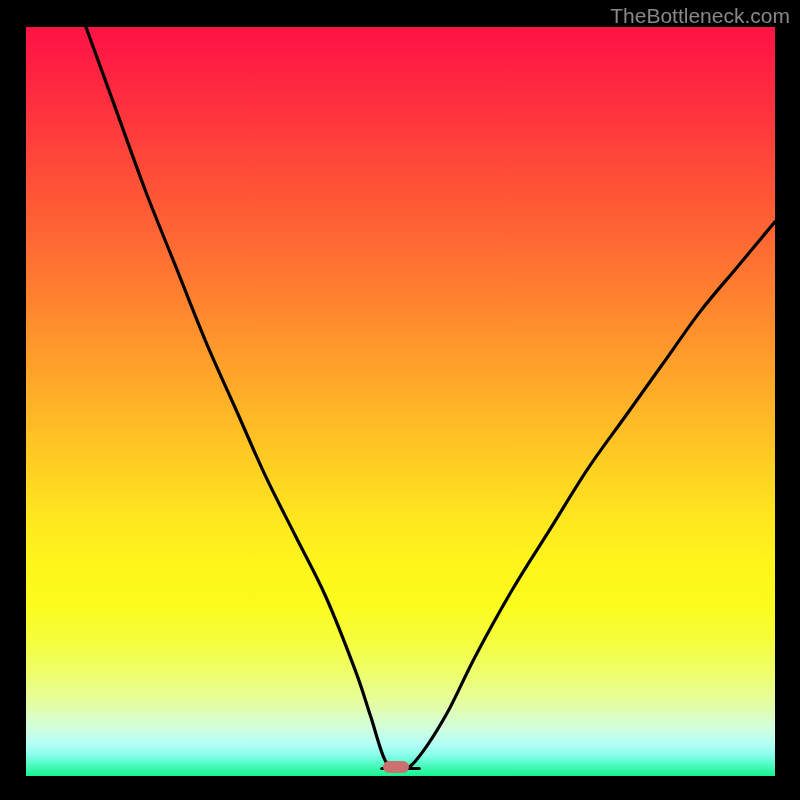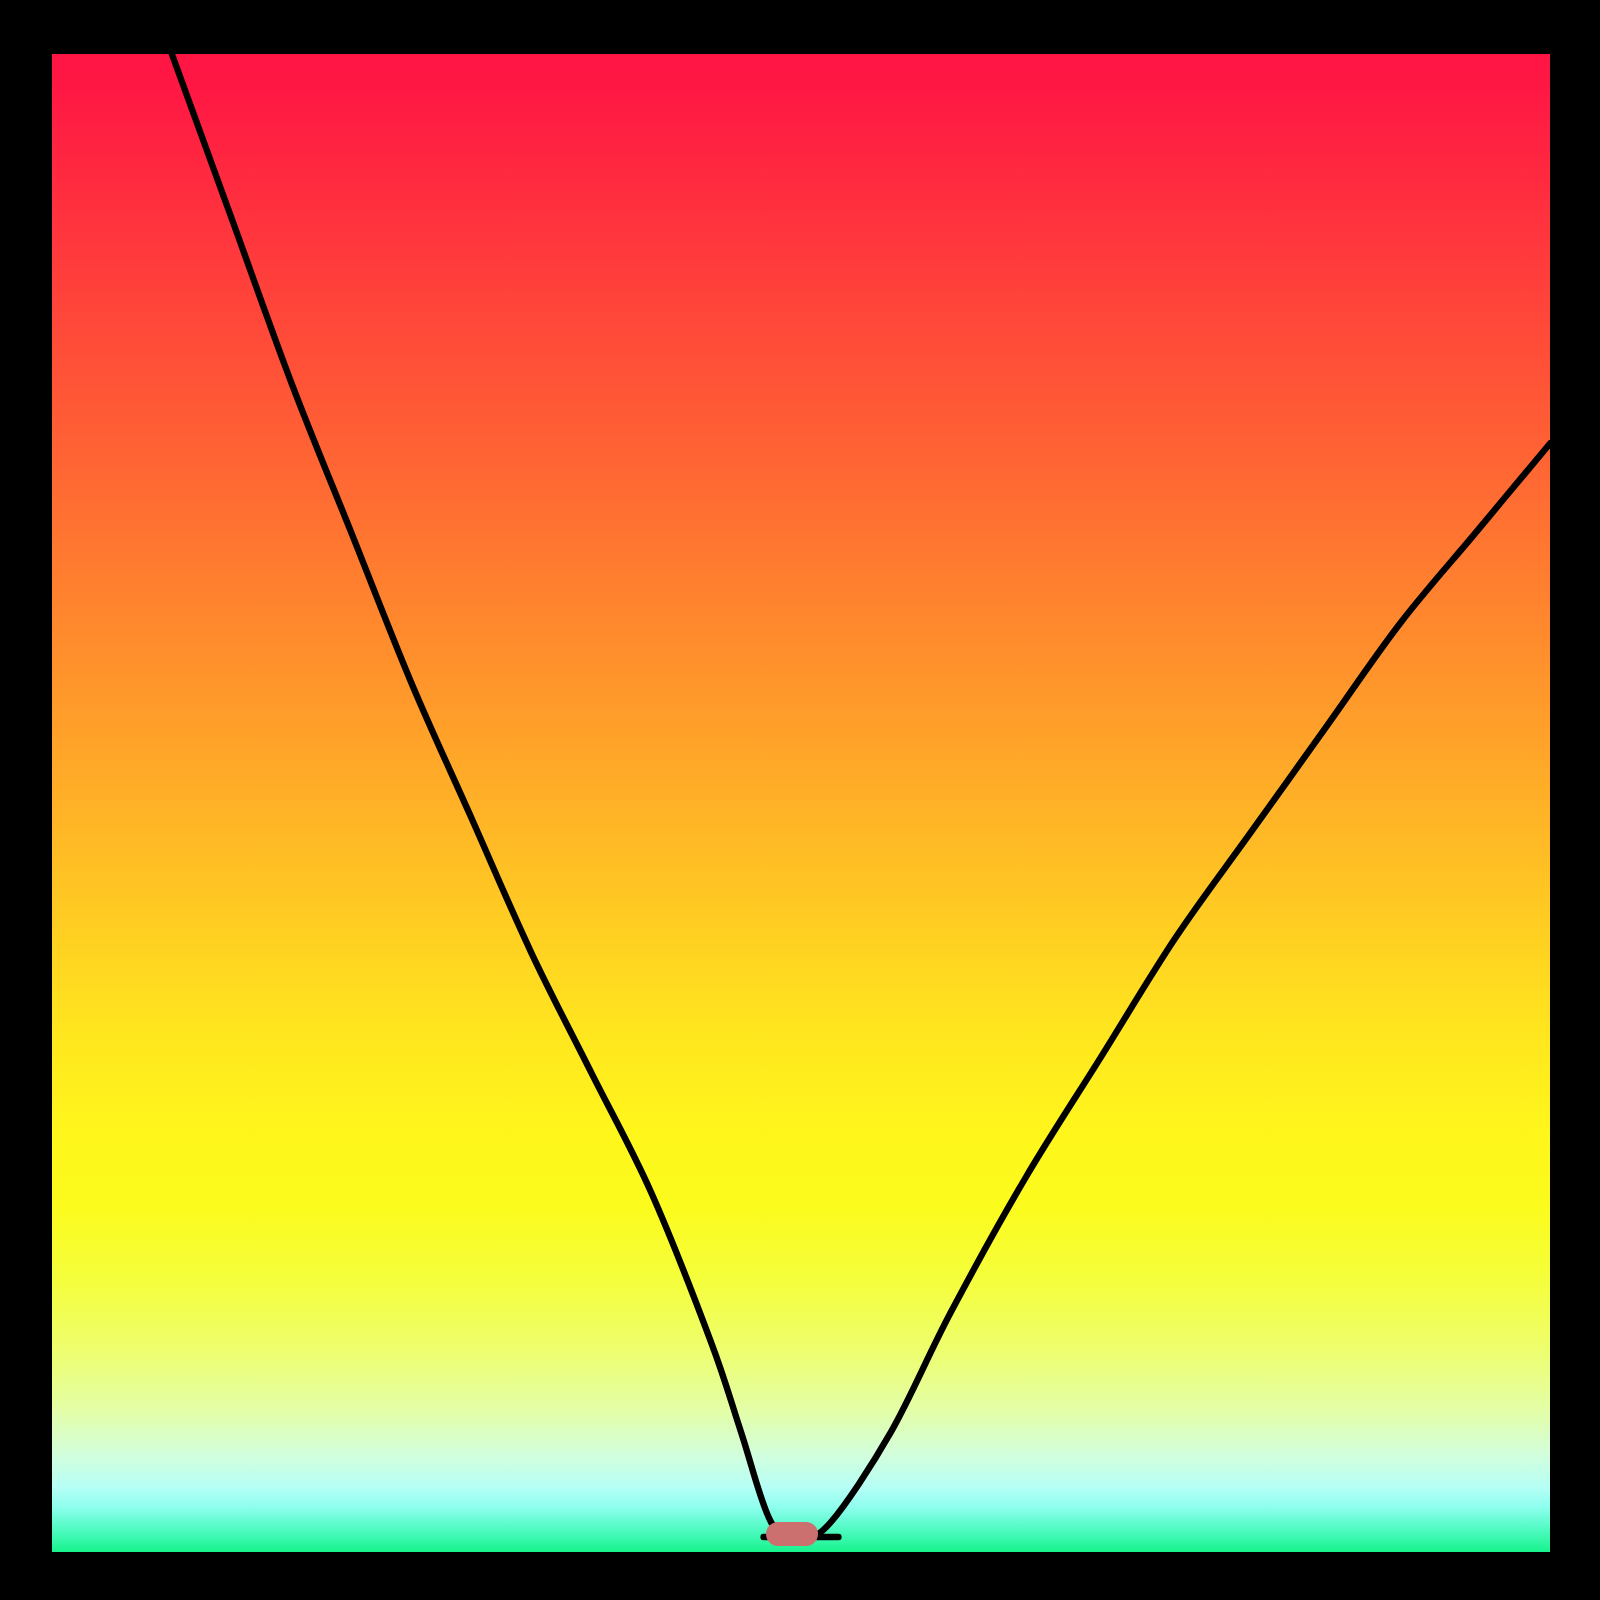--- a/index.html
+++ b/index.html
@@ -90,13 +90,14 @@
     <div class="gradient"></div>
 
     <svg class="curve" viewBox="0 0 749 749" preserveAspectRatio="none">
       <path id="curve-path" d="M 59.92 0 C 64.91333333333333 13.731666666666664 79.89333333333333 54.92666666666666 89.88 82.38999999999999 C 99.86666666666666 109.85333333333331 109.85333333333334 138.56499999999997 119.84 164.77999999999997 C 129.82666666666668 190.99499999999998 139.81333333333333 214.71333333333328 149.8 239.67999999999995 C 159.7866666666667 264.64666666666665 169.7733333333333 290.8616666666667 179.76 314.58000000000004 C 189.74666666666667 338.2983333333334 199.73333333333335 359.52000000000004 209.72000000000003 381.99 C 219.7066666666667 404.46 229.69333333333336 428.1783333333333 239.68 449.4 C 249.66666666666666 470.62166666666667 259.6533333333333 489.34666666666664 269.64 509.32 C 279.62666666666667 529.2933333333333 289.61333333333334 546.77 299.6 569.24 C 309.5866666666667 591.71 322.07 624.1666666666666 329.56 644.14 C 337.05 664.1133333333333 339.5466666666667 674.1 344.54 689.08 C 349.53333333333336 704.0600000000001 354.52666666666664 725.2816666666666 359.52 734.02 C 364.5133333333333 742.7583333333333 369.50666666666666 741.51 374.5 741.51 C 379.49333333333334 741.51 381.99 742.7583333333333 389.48 734.02 C 396.97 725.2816666666666 409.4533333333334 706.5566666666667 419.44000000000005 689.08 C 429.42666666666673 671.6033333333334 438.16499999999996 650.3816666666667 449.4 629.16 C 460.635 607.9383333333333 474.3666666666667 582.9716666666667 486.85 561.75 C 499.33333333333337 540.5283333333333 511.8166666666666 521.8033333333333 524.3 501.83 C 536.7833333333333 481.8566666666667 549.2666666666667 460.635 561.75 441.91 C 574.2333333333333 423.18500000000006 586.7166666666667 406.9566666666667 599.2 389.48 C 611.6833333333334 372.00333333333333 624.1666666666666 354.52666666666664 636.65 337.04999999999995 C 649.1333333333333 319.57333333333327 661.6166666666667 300.84833333333336 674.1 284.62 C 686.5833333333334 268.39166666666665 699.0666666666666 254.65999999999994 711.55 239.67999999999995 C 724.0333333333333 224.69999999999996 742.7583333333333 202.23 749 194.74" stroke="#000000" stroke-width="3.2" fill="none" stroke-linecap="round" stroke-linejoin="round"></path>
       <path id="flat-path" d="M 355.775 741.51 L 393.225 741.51" stroke="#000000" stroke-width="3.2" fill="none" stroke-linecap="round"></path>
     </svg>
 
     <div class="marker" id="marker" style="left: 49.4%; top: 98.8%; background: rgb(204, 111, 111);"></div>
   </div>
 
+  <div class="watermark">TheBottleneck.com</div>
 </div>
 
 </body></html>

